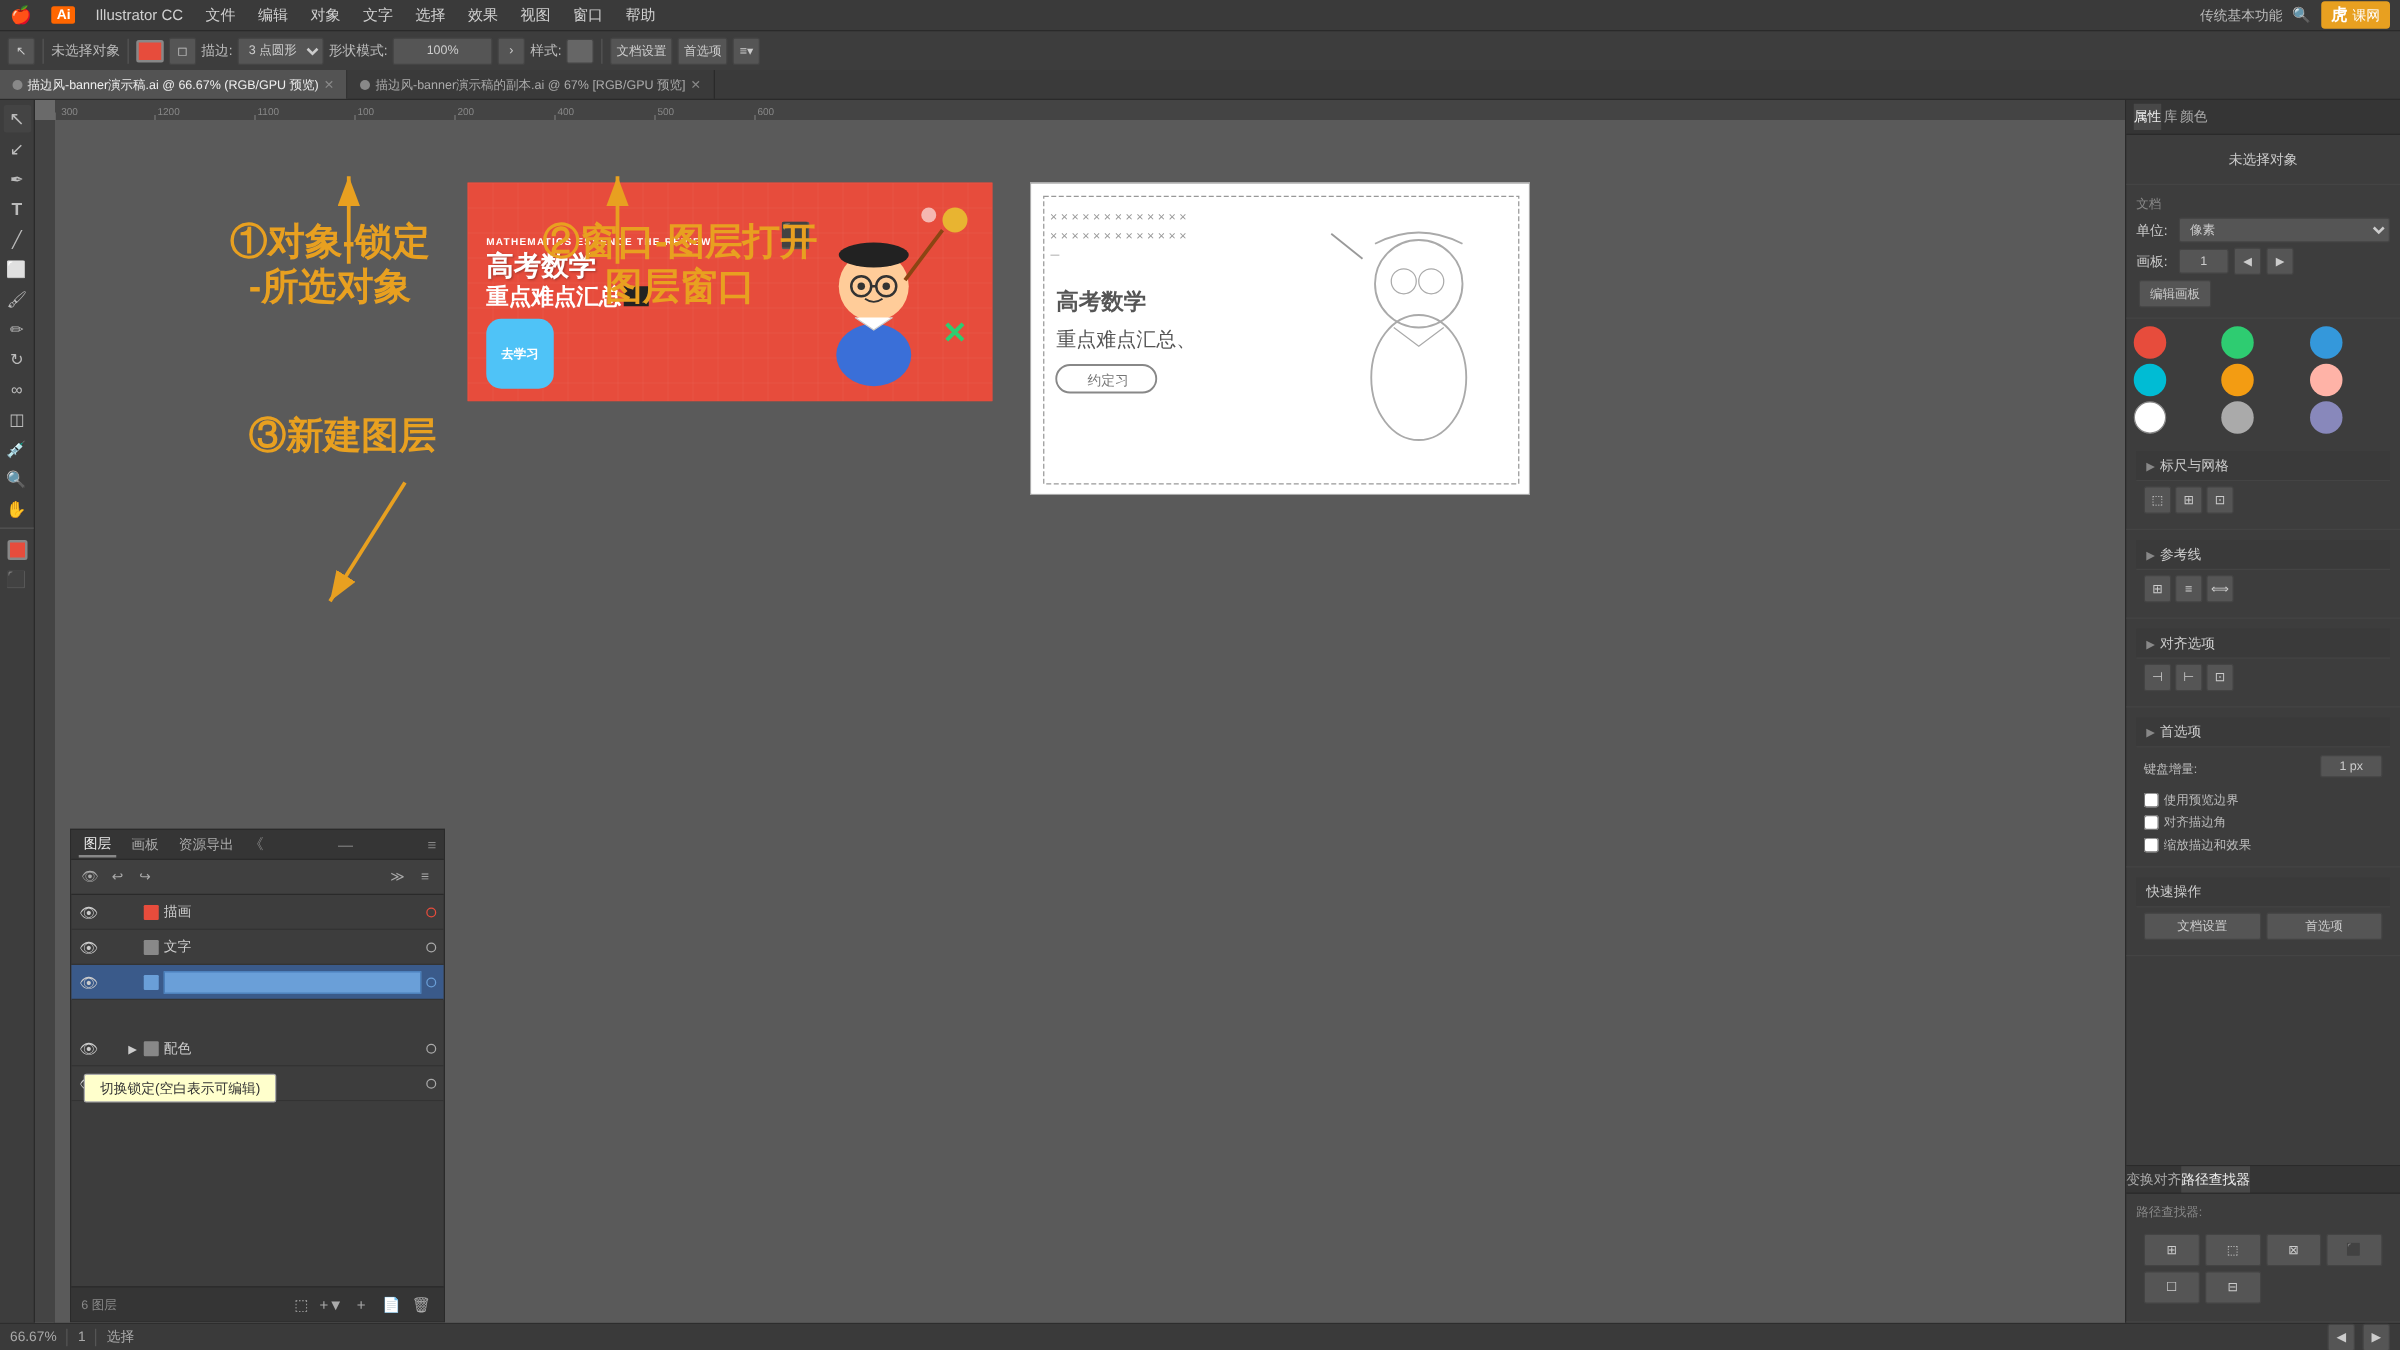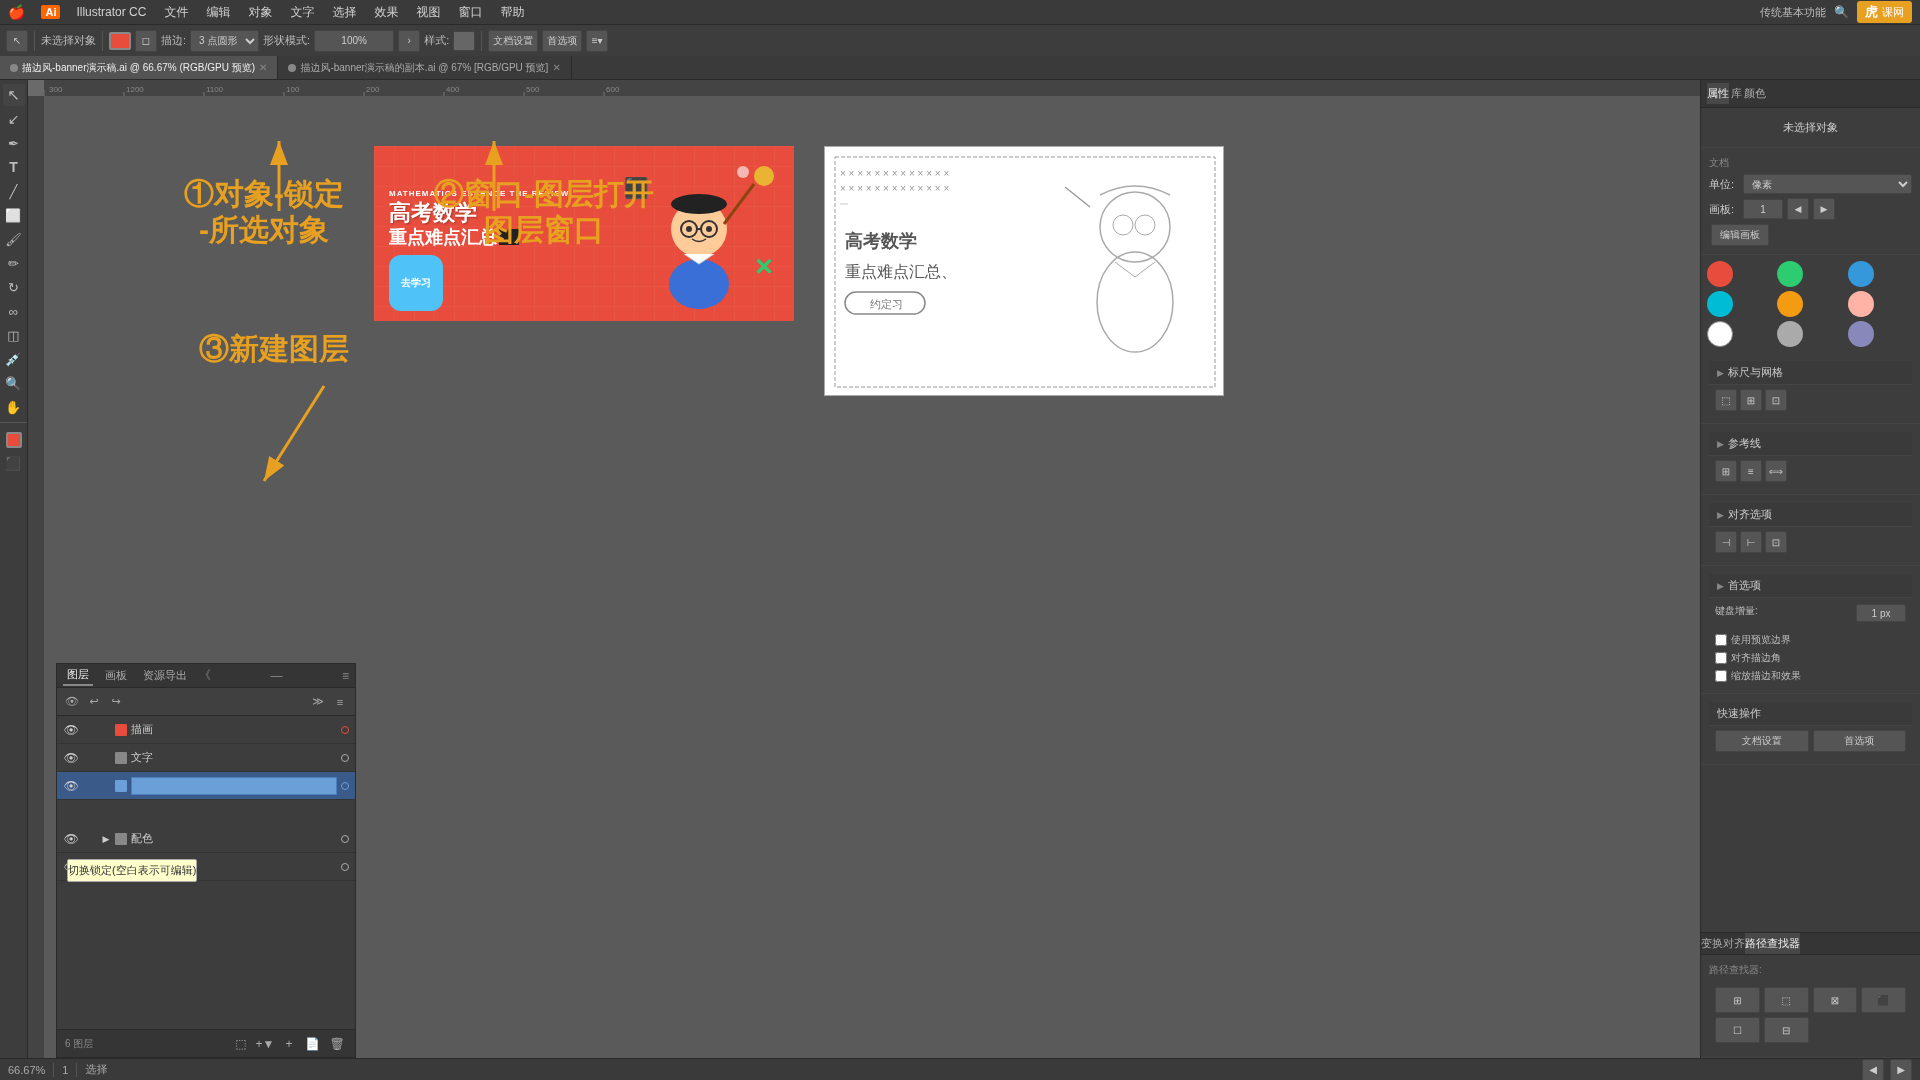--- a/index.html
+++ b/index.html
@@ -174,21 +174,21 @@
     }
     .layer-footer-btn {
       width: 20px; height: 20px; display: flex; align-items: center; justify-content: center;
       cursor: pointer; color: #aaa; font-size: 12px;
     }
     .layers-count { font-size: 10px; color: #888; }
 
     
     .tooltip {
       position: absolute; background: #ffffcc; border: 1px solid #aaa;
-      padding: 3px 0; font-size: 11px; color: #333; z-index: 200;
+      padding: 3px 12px; font-size: 11px; color: #333; z-index: 200;
       white-space: nowrap; border-radius: 2px;
     }
 
     
     #right-panel {
       width: 220px; background: #3d3d3d; border-left: 1px solid #2a2a2a;
       display: flex; flex-direction: column;
     }
     #right-panel-tabs {
       height: 28px; background: #353535; display: flex; align-items: center;
@@ -222,21 +222,21 @@
       width: 22px; height: 22px; background: #555; border: 1px solid #444;
       cursor: pointer; display: flex; align-items: center; justify-content: center;
       font-size: 10px; color: #ccc; border-radius: 2px;
     }
 
     .checkbox-row { display: flex; align-items: center; gap: 4px; padding: 2px 6px; }
     .rpanel-checkbox { width: 12px; height: 12px; }
     .checkbox-label { font-size: 10px; color: #bbb; }
 
     .kbd-section { padding: 6px; }
-    .kbd-row { display: flex; align-items: flex-start; justify-content: space-between; margin-bottom: 3px; }
+    .kbd-row { display: flex; align-items: flex-end; justify-content: space-between; margin-bottom: 3px; }
     .kbd-label { font-size: 10px; color: #bbb; }
     .kbd-input {
       background: #555; border: 1px solid #444; color: #ccc; font-size: 10px;
       height: 18px; width: 50px; text-align: center; border-radius: 2px; padding: 0 3px;
     }
 
     
     #status-bar {
       width: 100%; height: 22px; background: #3a3a3a; border-top: 1px solid #2a2a2a;
       display: flex; align-items: center; padding: 0 8px; gap: 8px;

